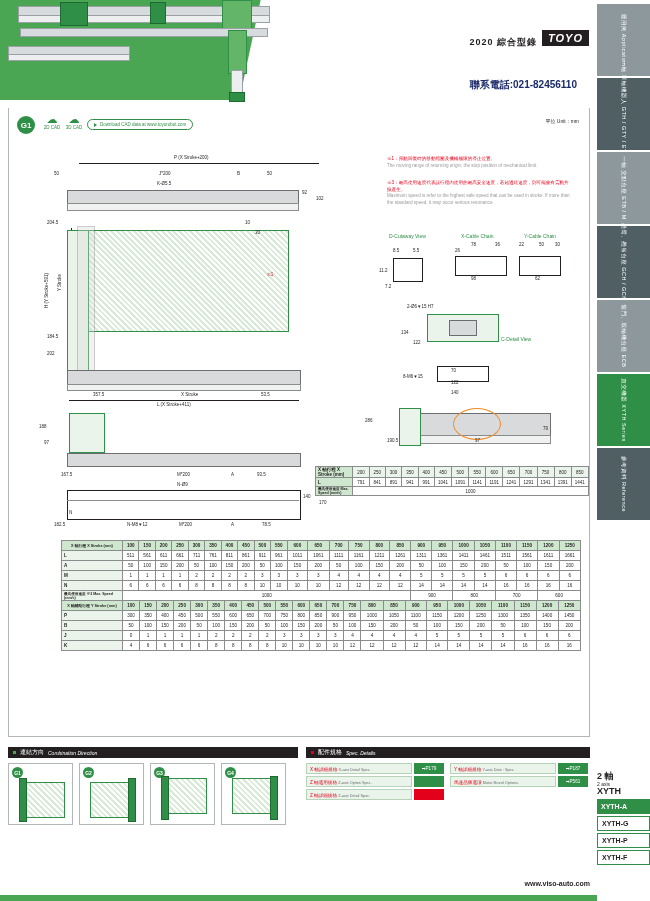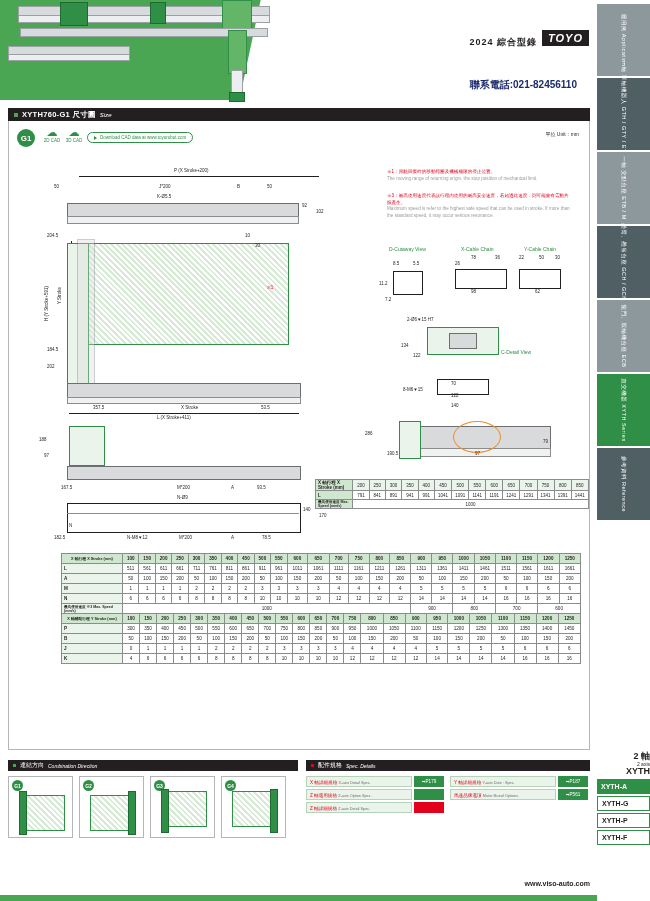--- a/index.html
+++ b/index.html
@@ -27,21 +27,21 @@
   
   .sidetabs{position:absolute;right:0;top:0;width:53px;height:901px;background:#ffffff;}
   .stab{position:relative;width:53px;height:72px;margin-bottom:2px;background:#6b7b80;color:#fff;}
   .stab span{position:absolute;left:50%;top:50%;transform:translate(-50%,-50%) rotate(90deg);
              white-space:nowrap;font-size:5.5px;letter-spacing:.5px;text-align:center;line-height:1.5;}
   .stab.active{background:#2f8f46;}
   .stab.gray{background:#8d989c;}
   .stab.dark{background:#4f5f64;}
 
   .sidebox{position:absolute;right:0;top:752px;width:53px;}
-  .axis2{font-size:9px;font-weight:bold;text-align:right;color:#231f20;line-height:1.1;}
+  .axis2{font-size:9px;font-weight:bold;text-align:left;color:#231f20;line-height:1.1;margin-top:20px;}
   .axis2 small{font-size:5px;font-weight:normal;display:block;}
   .axis2 b{font-size:9px;display:block;}
   .modelbtn{width:53px;height:15px;background:#2f8f46;color:#fff;font-size:7px;font-weight:bold;
             display:flex;align-items:center;padding-left:4px;margin-top:2px;box-sizing:border-box;}
   .modelbtn.alt{background:#ffffff;color:#231f20;border:1px solid #2f8f46;}
 
   
   .content{position:absolute;left:8px;top:108px;width:582px;}
 
   .secthead{height:13px;background:#231f20;color:#fff;display:flex;align-items:center;padding-left:6px;}
@@ -114,21 +114,21 @@
     <div class="greenblk" style="left:60px;top:2px;width:26px;height:22px;"></div>
     <div class="greenblk" style="left:150px;top:2px;width:14px;height:20px;"></div>
     <div class="greenblk2" style="left:222px;top:0px;width:28px;height:30px;"></div>
     <div class="rail" style="left:20px;top:28px;width:246px;height:7px;"></div>
     <div class="greenblk2" style="left:228px;top:30px;width:17px;height:42px;"></div>
     <div class="rail2" style="left:231px;top:70px;width:10px;height:26px;"></div>
     <div class="greenblk" style="left:229px;top:92px;width:14px;height:8px;"></div>
     <div class="rail" style="left:8px;top:46px;width:120px;height:8px;"></div>
     <div class="rail2" style="left:8px;top:54px;width:120px;height:5px;"></div>
 
-    <div class="catalog-title">2024 綜合型錄</div>
+    <div class="catalog-title">2020 綜合型錄</div>
     <div class="toyo-logo">TOYO</div>
     <div class="phone">聯系電話:021-82456110</div>
   </div>
 
   <div class="sidetabs">
     <div style="padding-top:4px;">
       <div class="stab gray">
           <span>運用例
 Application</span>
         </div>
@@ -165,25 +165,20 @@
       </div>
       <div class="modelbtn">XYTH-A</div>
       <div class="modelbtn alt">XYTH-G</div>
       <div class="modelbtn alt">XYTH-P</div>
       <div class="modelbtn alt">XYTH-F</div>
     </div>
   </div>
 
   <div class="content">
 
-    <div class="secthead">
-      <div class="dot"></div>
-      <div class="t1">XYTH760-G1 尺寸圖</div>
-      <div class="t2">Size</div>
-    </div>
 
     <div class="drawbox">
 
       <div class="g1badge">G1</div>
       <div class="cadicon" style="left:32px;">
         <div class="cloud">☁</div>
         <div>2D CAD</div>
       </div>
       <div class="cadicon" style="left:54px;">
         <div class="cloud">☁</div>

